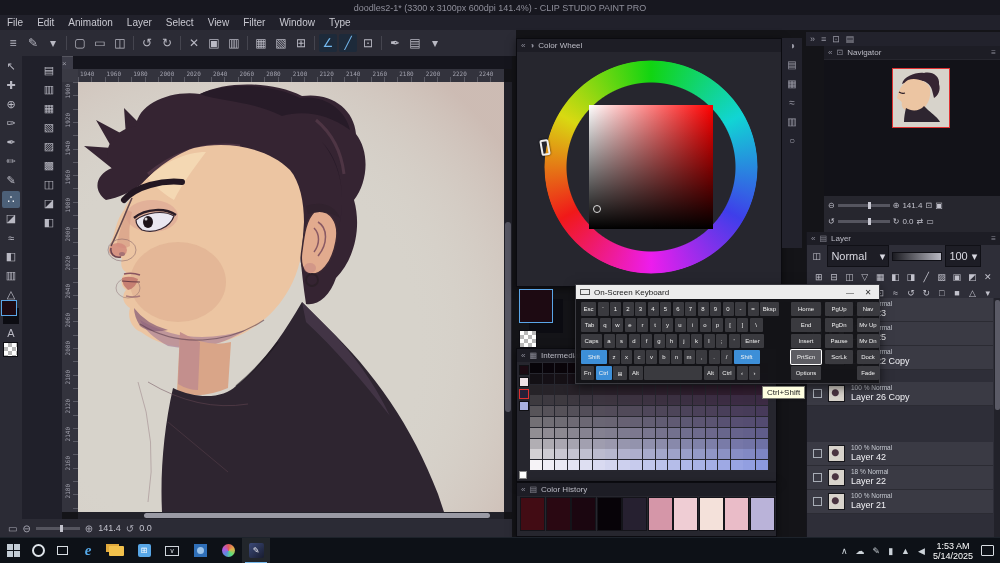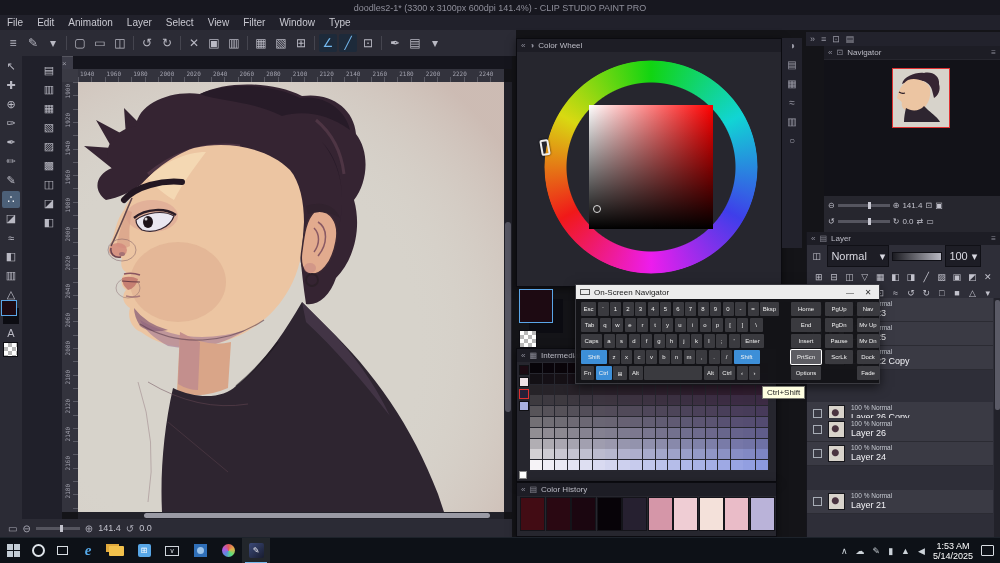--- a/index.html
+++ b/index.html
@@ -678,62 +678,62 @@
           </div>
         </div>
         <div class="lrow" style="top: 48px;">
           <div class="lcb"></div>
           <div class="lthumb"></div>
           <div class="ltx">
             <div class="l1">100 % Normal</div>
             <div class="l2">Layer 22 Copy</div>
           </div>
         </div>
-        <div class="lrow" style="top: 104px;">
+        <div class="lrow" style="top: 84px;">
           <div class="lcb"></div>
           <div class="lthumb"></div>
           <div class="ltx">
             <div class="l1">100 % Normal</div>
             <div class="l2">Layer 26 Copy</div>
           </div>
         </div>
-        <div class="lrow" style="top: 120px;">
-          <div class="lcb"></div>
-          <div class="lthumb"></div>
-          <div class="ltx">
-            <div class="l1">100 % Normal</div>
-            <div class="l2">Layer 26</div>
-          </div>
-        </div>
         <div class="lrow" style="top: 144px;">
           <div class="lcb"></div>
           <div class="lthumb"></div>
           <div class="ltx">
             <div class="l1">100 % Normal</div>
-            <div class="l2">Layer 24</div>
+            <div class="l2">Layer 42</div>
+          </div>
+        </div>
+        <div class="lrow" style="top: 168px;">
+          <div class="lcb"></div>
+          <div class="lthumb"></div>
+          <div class="ltx">
+            <div class="l1">18 % Normal</div>
+            <div class="l2">Layer 22</div>
           </div>
         </div>
         <div class="lrow" style="top: 192px;">
           <div class="lcb"></div>
           <div class="lthumb"></div>
           <div class="ltx">
             <div class="l1">100 % Normal</div>
             <div class="l2">Layer 21</div>
           </div>
         </div>
       </div>
     <div id="layer-scroll">
         <div></div>
       </div>
   </div>
 
   <div class="r" id="osk" style="z-index:50">
     <div id="osk-title">
       <span class="osk-ic"></span>
-      <span>On-Screen Navigator</span>
+      <span>On-Screen Keyboard</span>
       <span class="win-btn">—</span>
       <span class="win-btn">✕</span>
     </div>
     <div id="osk-keys">
         <div class="key" style="left: 5px; top: 17px; width: 15px;">Esc</div>
         <div class="key" style="left: 21.5px; top: 17px; width: 11px;">`</div>
         <div class="key" style="left: 34px; top: 17px; width: 11px;">1</div>
         <div class="key" style="left: 46.5px; top: 17px; width: 11px;">2</div>
         <div class="key" style="left: 59px; top: 17px; width: 11px;">3</div>
         <div class="key" style="left: 71.5px; top: 17px; width: 11px;">4</div>

